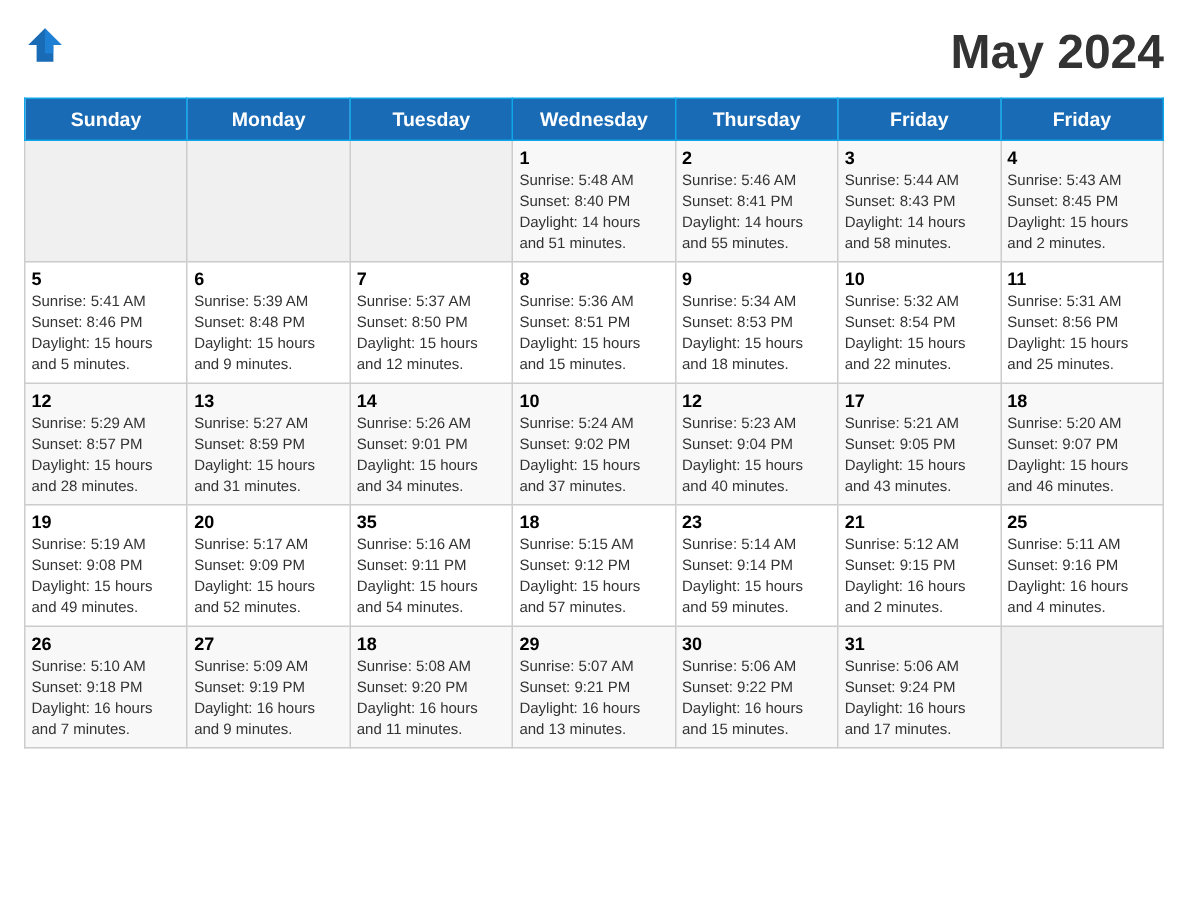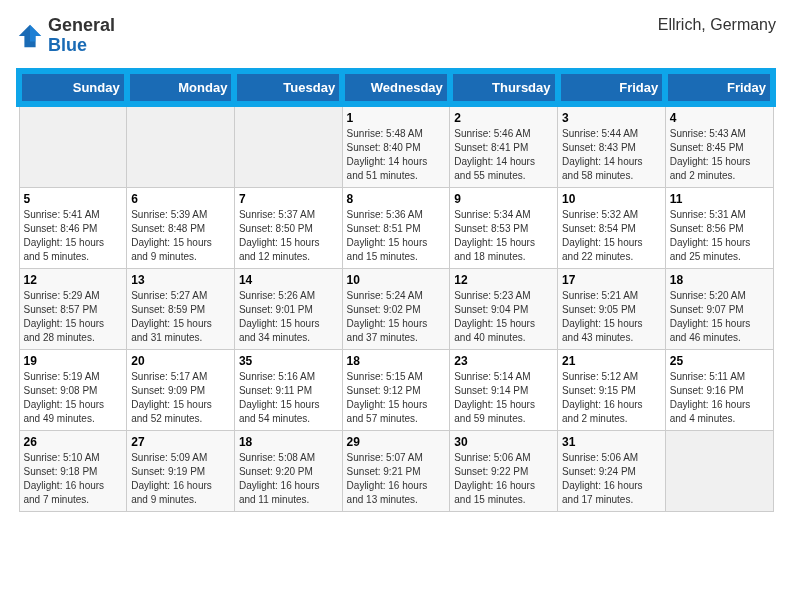--- a/index.html
+++ b/index.html
@@ -47,24 +47,24 @@
     }
     .calendar {
       width: 100%;
       border-collapse: collapse;
       font-size: 11px;
     }
     .calendar thead tr th {
       background: #1a6bb5;
       color: #fff;
       padding: 6px 4px;
-      text-align: right;
+      text-align: center;
       font-size: 13px;
       font-weight: bold;
-      border: 6px solid #0ea5e9;
+      border: 1px solid #0ea5e9;
     }
     .calendar tbody tr td {
       vertical-align: top;
       border: 1px solid #ccc;
       padding: 4px 4px;
       width: calc(100% / 7);
       min-height: 80px;
       height: 80px;
       background: #fff;
     }
@@ -91,27 +91,23 @@
   </style>
 </head>
 <body>
 
 <div class="header">
   <div class="logo">
     <svg class="logo-icon" viewBox="0 0 40 40">
       <polygon points="20,4 36,20 28,20 28,36 12,36 12,20 4,20" fill="#1a6bb5"></polygon>
       <polygon points="20,4 36,20 28,20 28,28 20,28" fill="#2196F3" opacity="0.5"></polygon>
     </svg>
-    <div class="logo-text">
-      <div><span class="general">General</span></div>
-      <div><span class="blue">Blue</span></div>
-    </div>
   </div>
   <div class="title-block">
-    <h2>Ellrich, Germany</h2>
+    <h1>May 2024</h1>
   </div>
 </div>
 
 <table class="calendar">
   <thead>
     <tr>
     <th>Sunday</th>
         <th>Monday</th>
         <th>Tuesday</th>
         <th>Wednesday</th>

